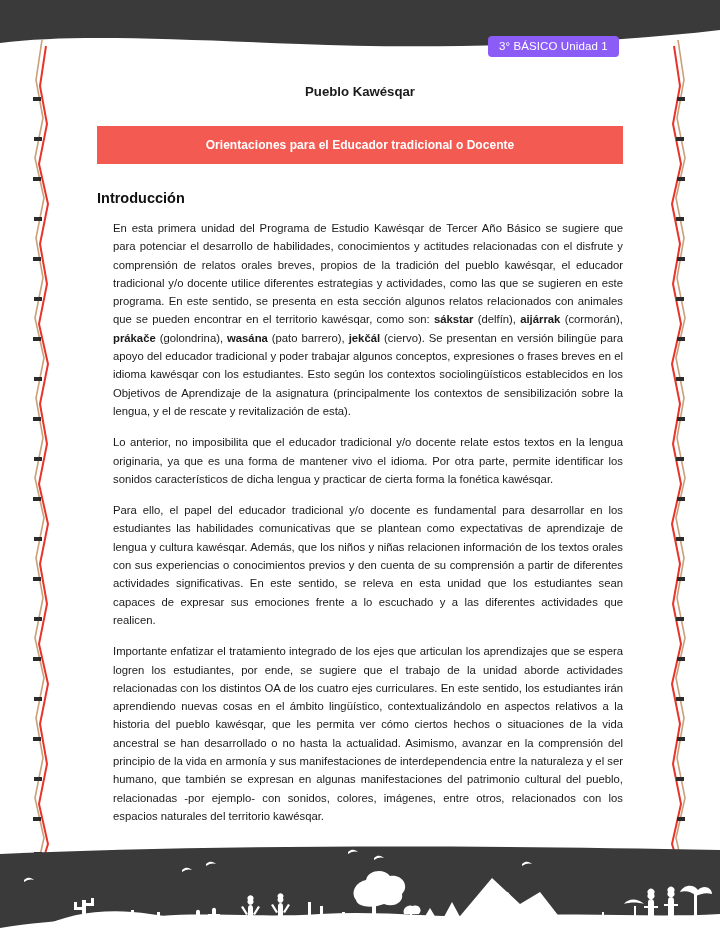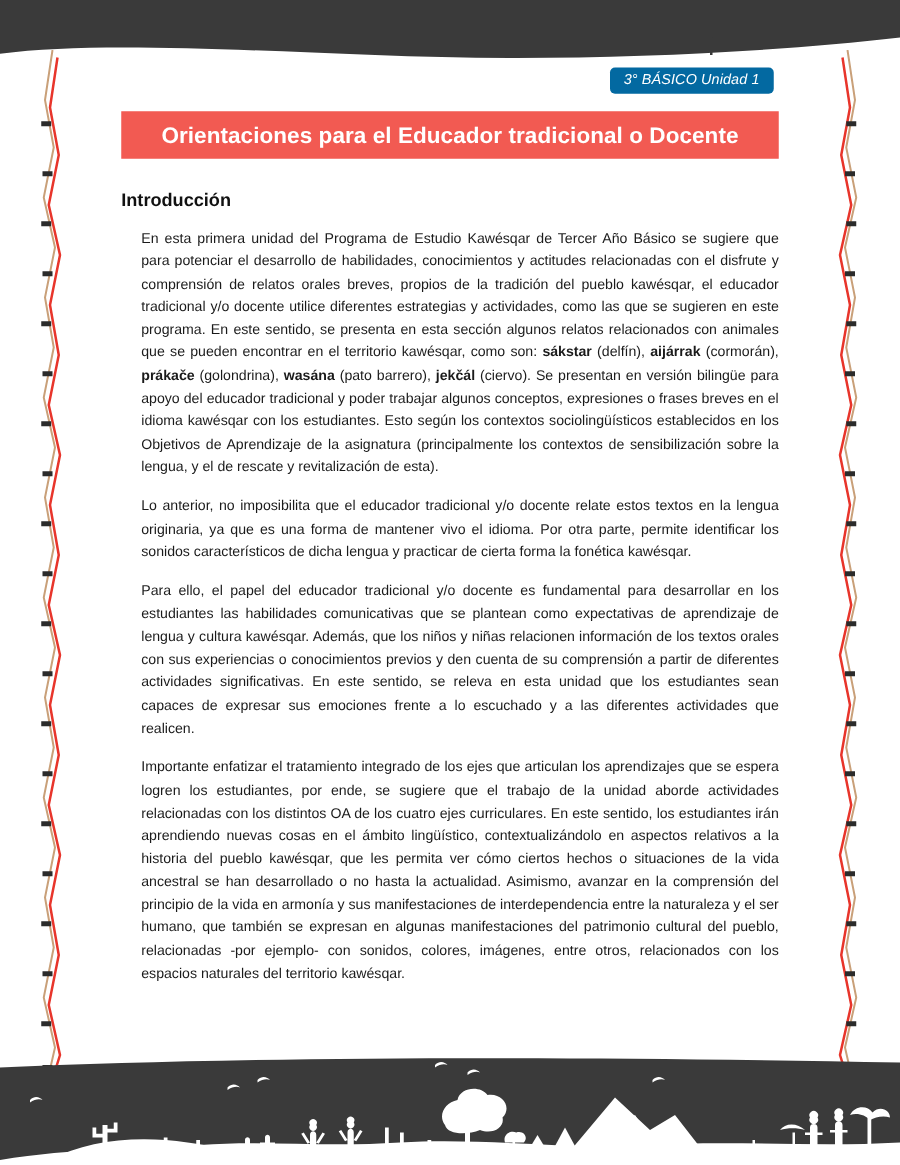--- a/index.html
+++ b/index.html
@@ -34,32 +34,31 @@
     left: 568px;
     top: 30px;
     width: 2px;
     height: 14px;
     background: #3a3a3a;
     z-index: 3;
   }
   .unit-badge {
     position: absolute;
     left: 488px;
-    top: 54px;
+    top: 36px;
     height: 21px;
     padding: 0 11px;
-    background: #0369a1;
+    background: #8b5cf6;
     border-radius: 4px;
     color: #ffffff;
     font-size: 11.5px;
     line-height: 21px;
     white-space: nowrap;
     z-index: 4;
     letter-spacing: 0.1px;
-    font-style: italic;
   }
 
   
   .side-border {
     position: absolute;
     top: 40px;
     height: 820px;
     width: 40px;
     z-index: 1;
   }
@@ -109,21 +108,21 @@
     margin: 27px 0 0 0;
     width: 526px;
     height: 38px;
     background: #f25a52;
     display: flex;
     align-items: center;
     justify-content: center;
   }
   .red-banner span {
     color: #ffffff;
-    font-size: 18px;
+    font-size: 12px;
     font-weight: bold;
     letter-spacing: 0.05px;
   }
 
   .section-heading {
     margin: 26px 0 0 0;
     font-size: 14.5px;
     font-weight: bold;
     color: #111111;
   }
@@ -205,20 +204,21 @@
       <rect x="19" y="697" width="8" height="4"></rect>
       <rect x="18" y="737" width="8" height="4"></rect>
       <rect x="19" y="777" width="8" height="4"></rect>
       <rect x="18" y="812" width="8" height="4"></rect>
     </g>
   </svg>
 
   <div class="content">
     <div class="inner">
 
+      <div class="doc-subtitle">Pueblo Kawésqar</div>
 
       <div class="red-banner">
         <span>Orientaciones para el Educador tradicional o Docente</span>
       </div>
 
       <div class="section-heading">Introducción</div>
 
       <p class="body-text">
         <span>En esta primera unidad del Programa de Estudio Kawésqar de Tercer Año Básico se sugiere que para potenciar el desarrollo de habilidades, conocimientos y actitudes relacionadas con el disfrute y comprensión de relatos orales breves, propios de la tradición del pueblo kawésqar, el educador tradicional y/o docente utilice diferentes estrategias y actividades, como las que se sugieren en este programa. En este sentido, se presenta en esta sección algunos relatos relacionados con animales que se pueden encontrar en el territorio kawésqar, como son: </span><span><b>sákstar </b><span>(delfín), </span><b>aijárrak </b><span>(cormorán), </span><b>prákače </b><span>(golondrina), </span><b>wasána </b><span>(pato barrero), </span><b>jekčál </b><span>(ciervo). </span></span><span>Se presentan en versión bilingüe para apoyo del educador tradicional y poder trabajar algunos conceptos, expresiones o frases breves en el idioma kawésqar con los estudiantes. Esto según los contextos sociolingüísticos establecidos en los Objetivos de Aprendizaje de la asignatura (principalmente los contextos de sensibilización sobre la lengua, y el de rescate y revitalización de esta).</span>
       </p>

